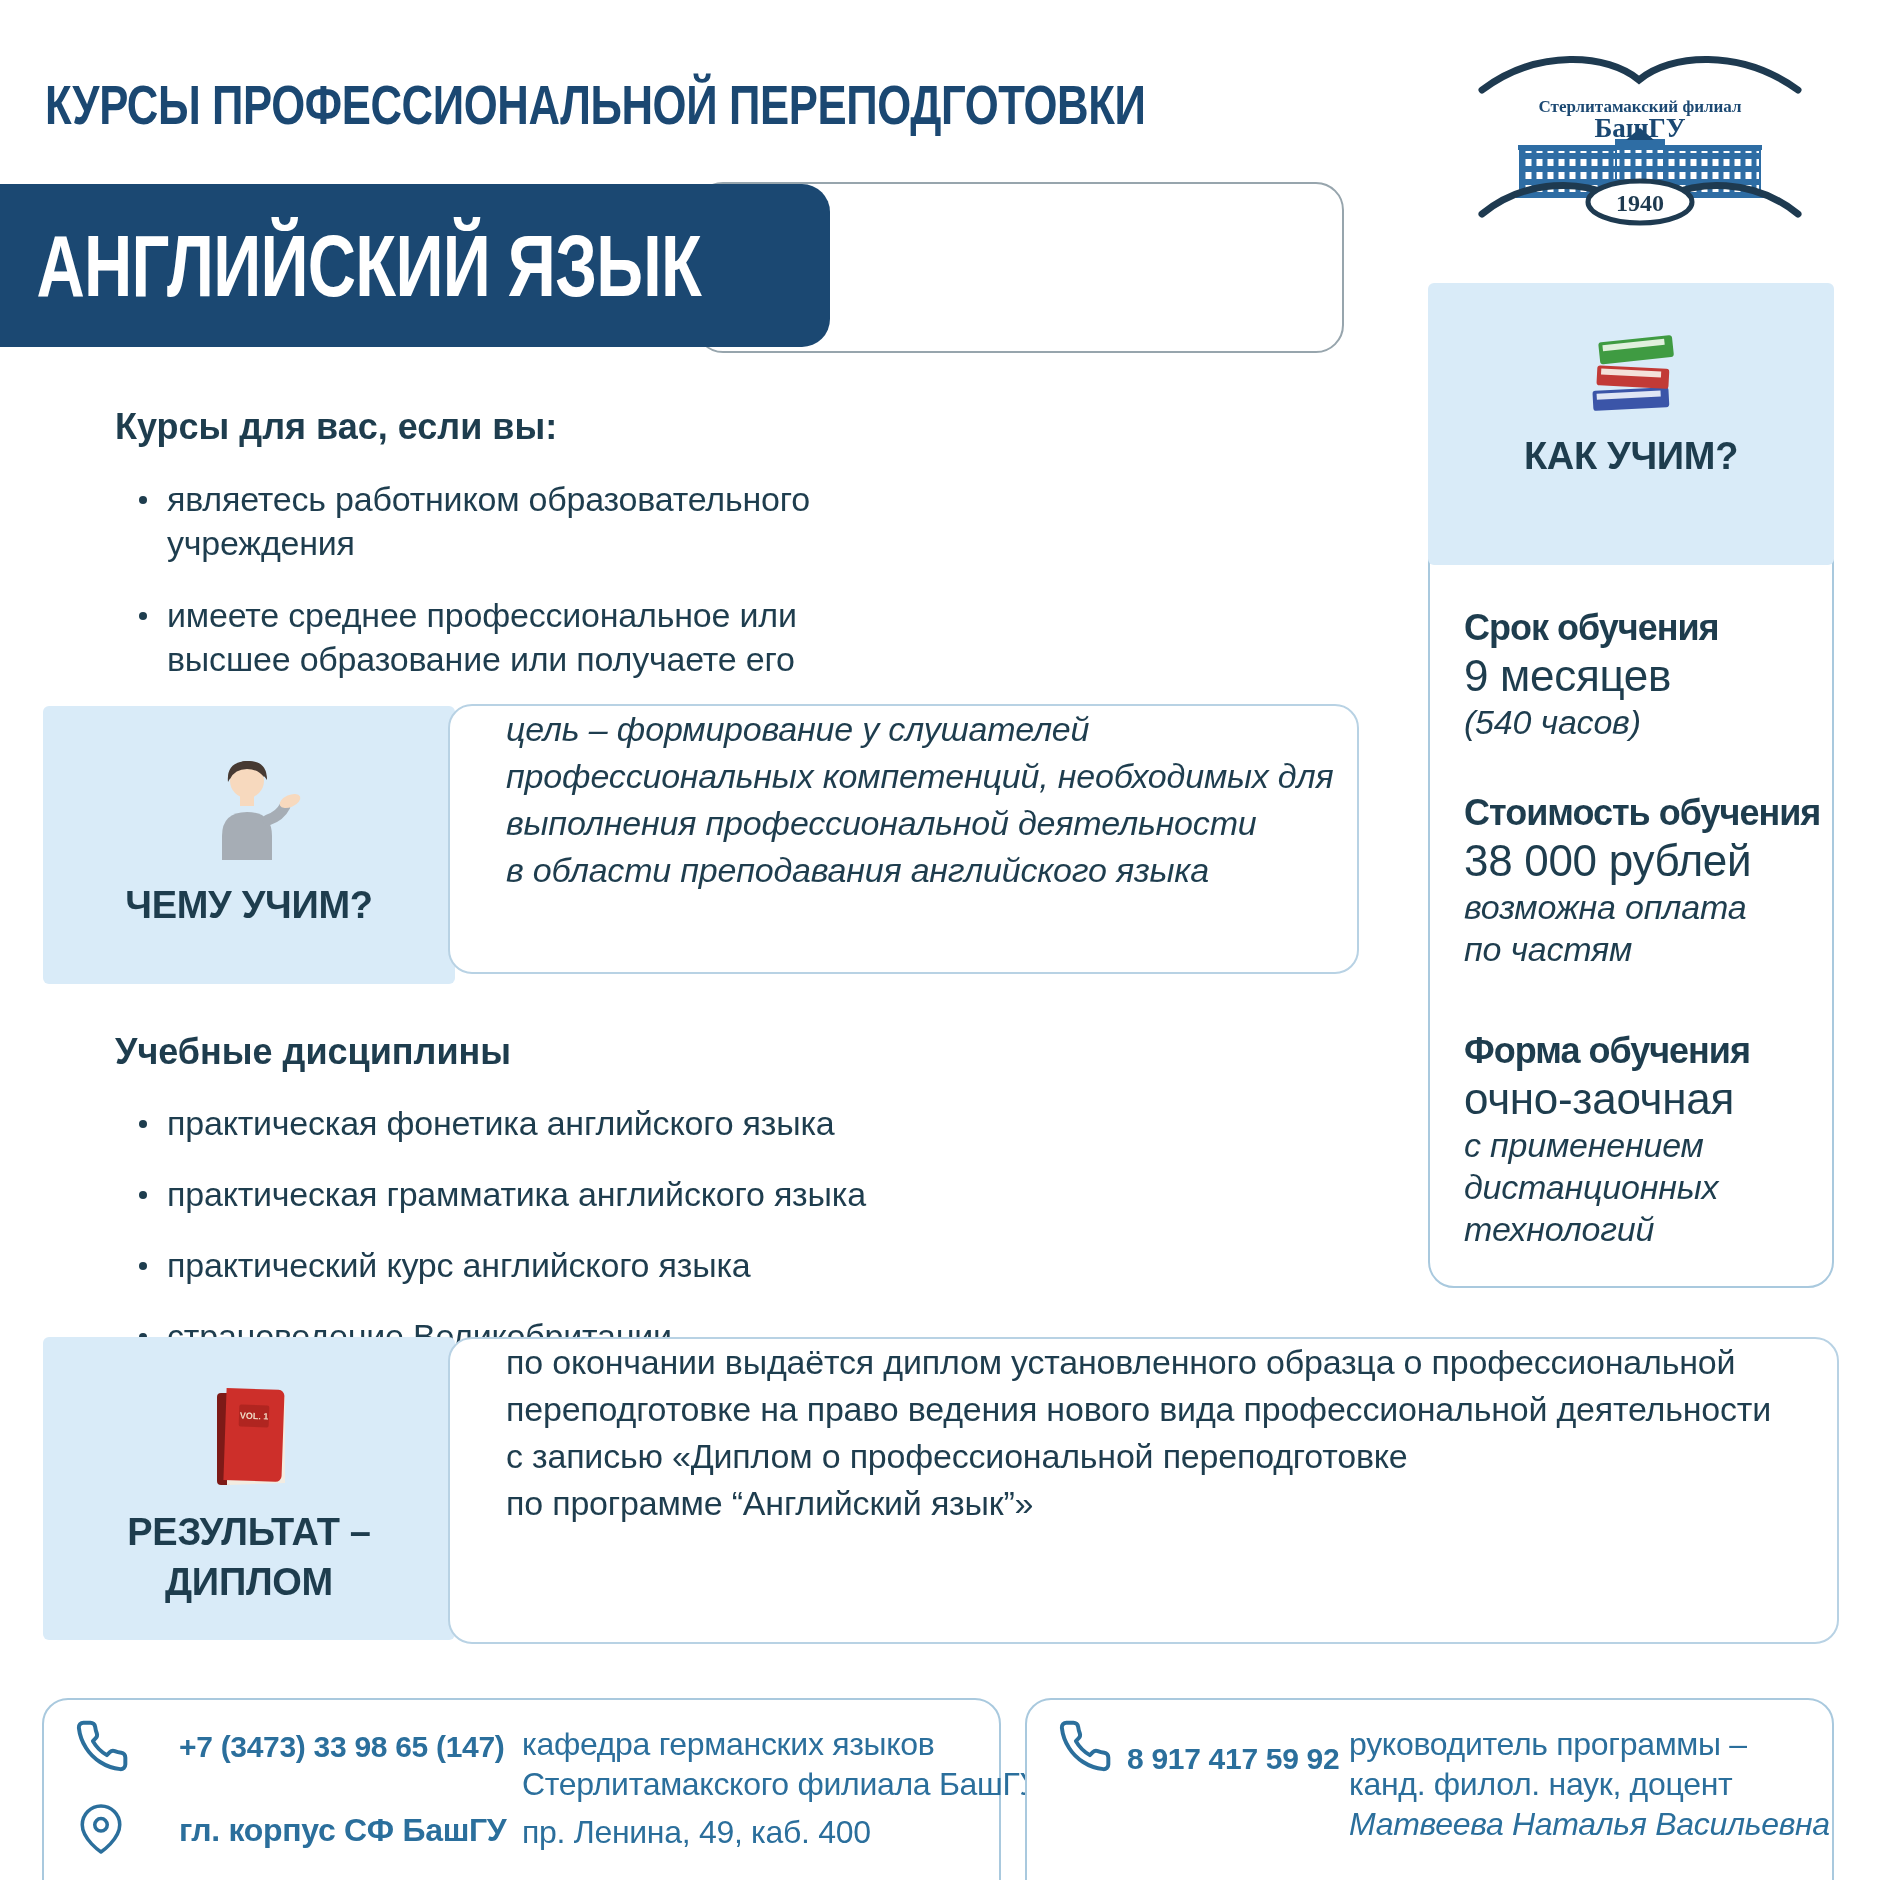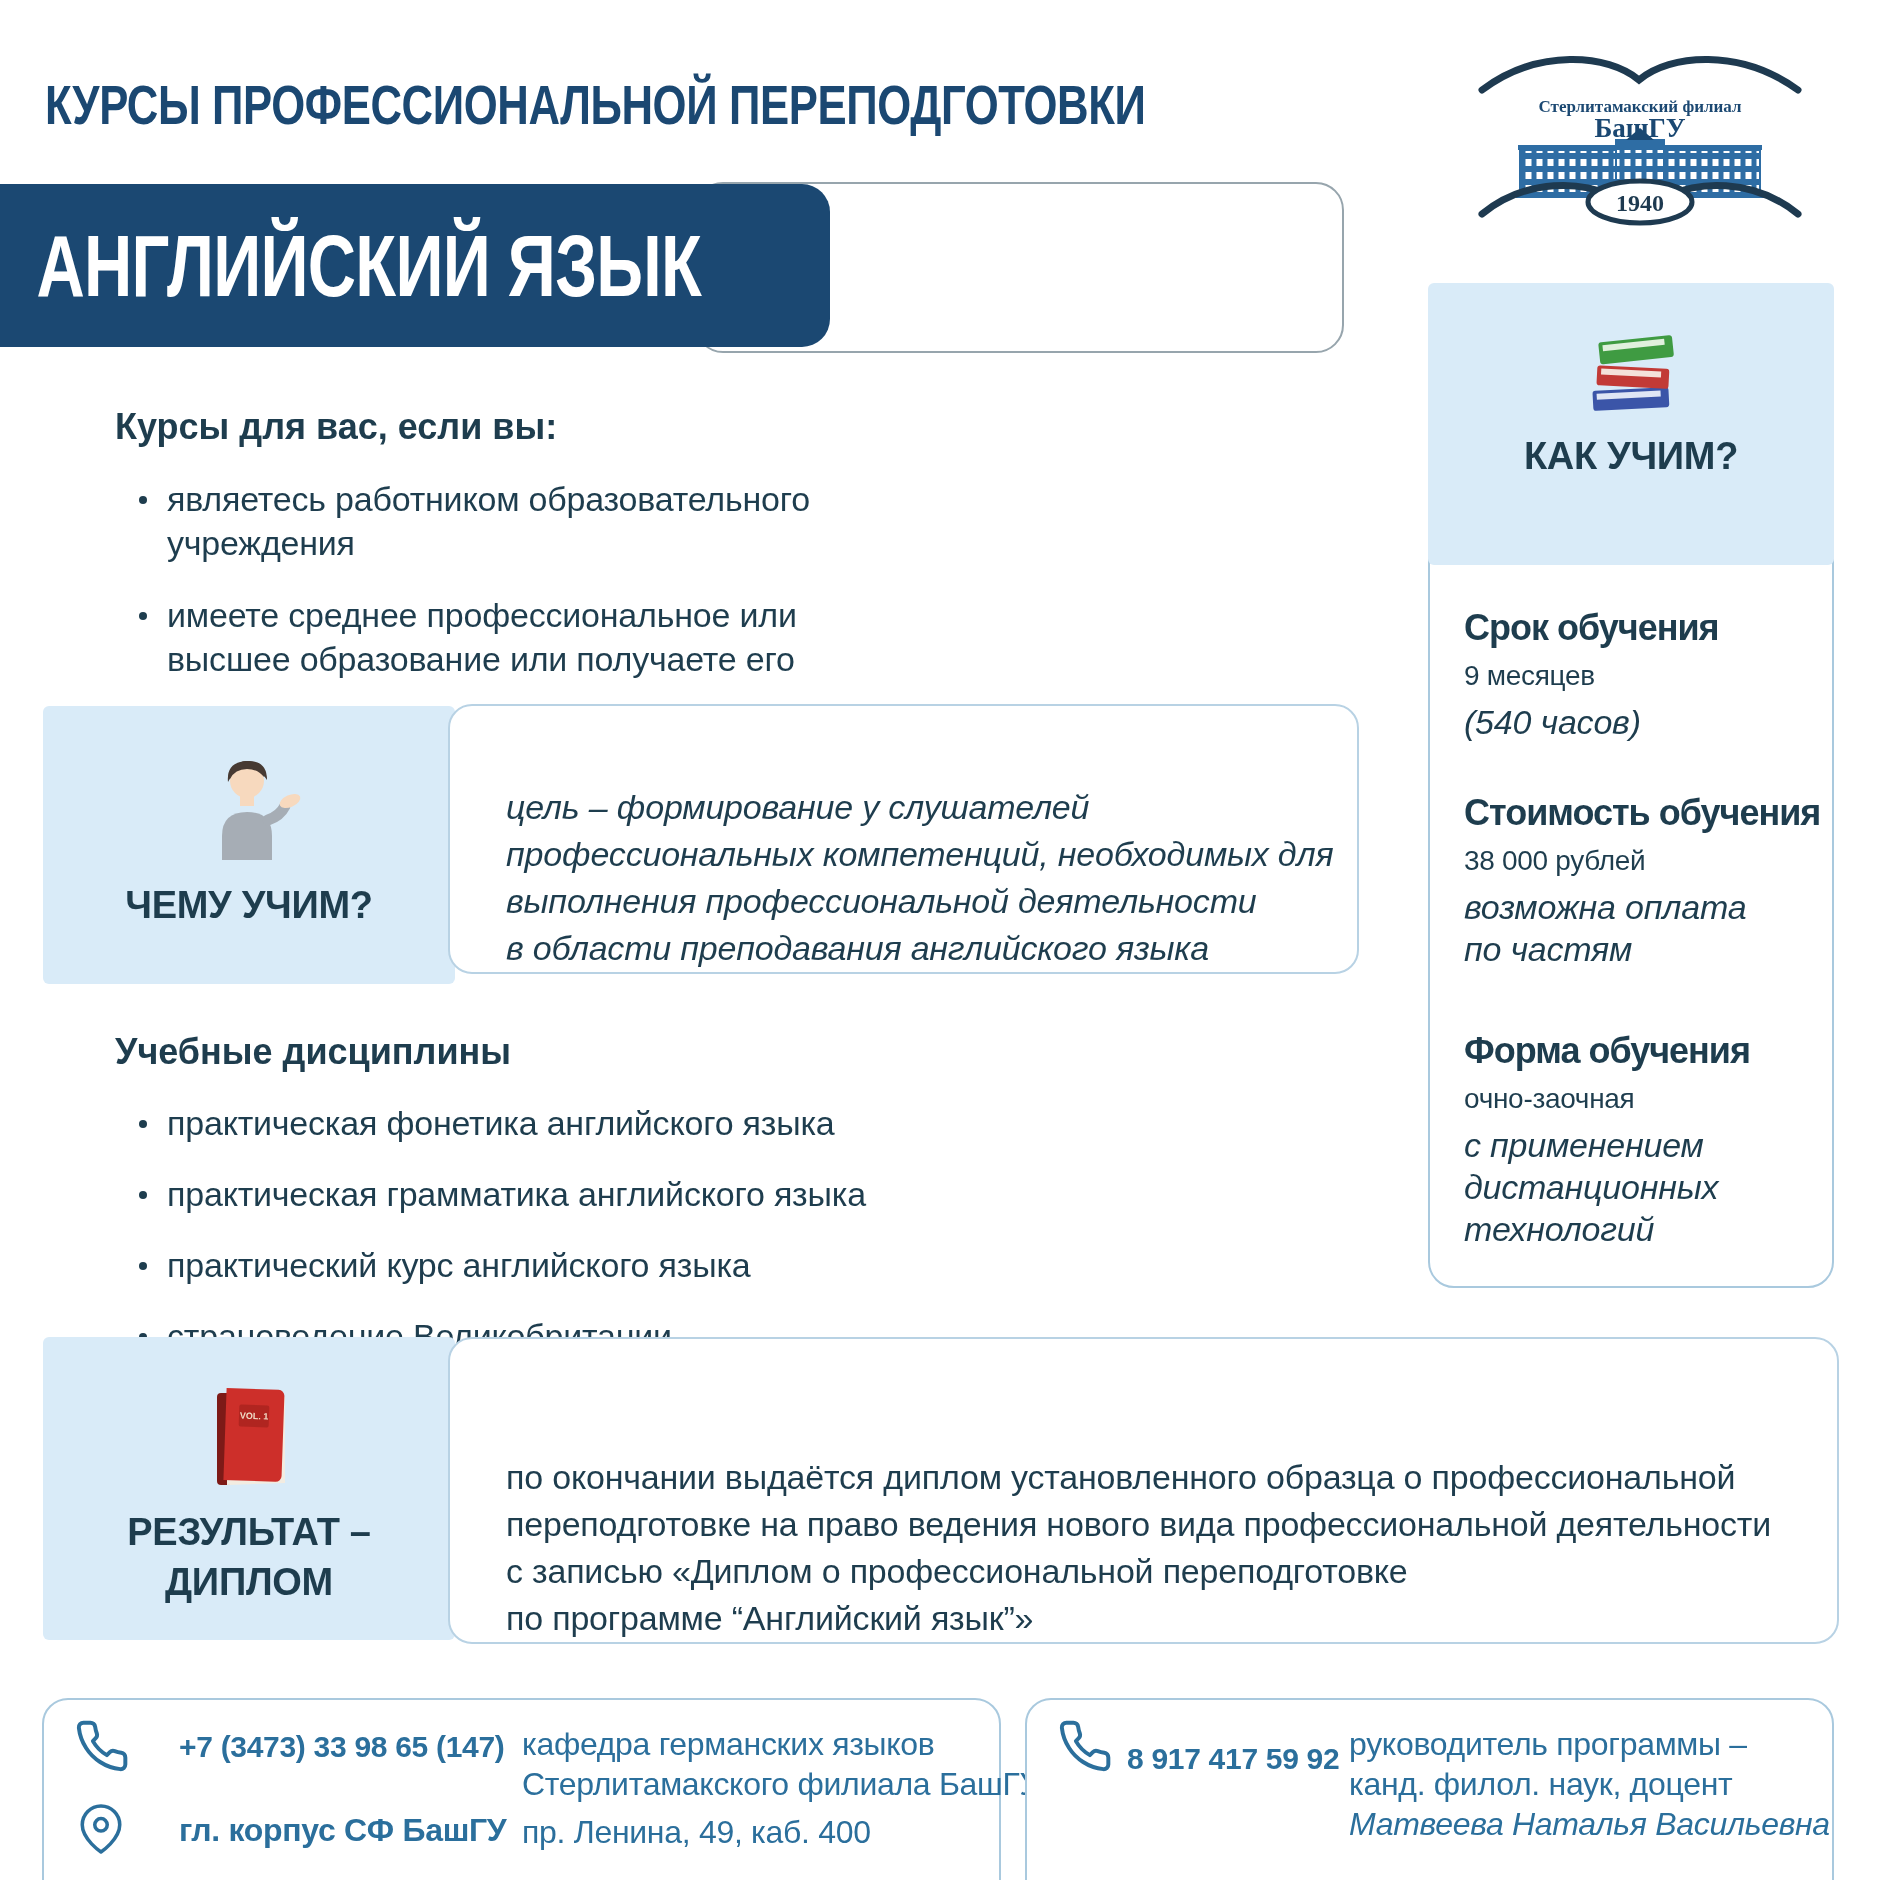--- a/index.html
+++ b/index.html
@@ -27,42 +27,42 @@
   .blist li::before{content:"";position:absolute;left:24px;top:19px;width:8px;height:8px;
                     border-radius:50%;background:#1e3d4e;}
   .line{white-space:nowrap;}
 
   
   .bluecard{position:absolute;background:#d9ebf8;border-radius:6px;display:flex;
             flex-direction:column;align-items:center;}
   .bluecard .card-label{font-size:38px;font-weight:bold;color:#1e3d4e;text-align:center;
                         line-height:50px;letter-spacing:-.3px;}
   .whitebox{position:absolute;background:#fff;border:2px solid #b8d2e4;border-radius:24px;}
-  .whitebox .wb-inner{padding:0 30px 0 56px;display:flex;flex-direction:column;justify-content:flex-end;height:100%;}
+  .whitebox .wb-inner{padding:0 30px 0 56px;display:flex;flex-direction:column;justify-content:flex-start;height:100%;}
   .wb-inner .line{font-size:34px;line-height:47px;letter-spacing:-.2px;}
   .italic{font-style:italic;}
 
   #card-teach{left:43px;top:706px;width:412px;height:278px;padding-top:36px;box-sizing:border-box;gap:18px;}
   #box-goal{left:448px;top:704px;width:907px;height:266px;}
   #card-result{left:43px;top:1337px;width:412px;height:303px;padding-top:46px;box-sizing:border-box;gap:14px;}
   #box-diploma{left:448px;top:1337px;width:1387px;height:303px;}
 
   
   .disciplines{position:absolute;left:115px;top:1030px;width:1000px;}
   .disciplines .blist{margin-top:6px;}
   .disciplines .blist li{line-height:43px;white-space:nowrap;}
   .disciplines .blist li::before{top:18px;}
 
   
   .sidebar{position:absolute;left:1428px;top:283px;width:406px;height:1005px;background:#fff;
            border:2px solid #a9c9de;border-radius:26px;box-sizing:border-box;}
   #card-how{left:1428px;top:283px;width:406px;height:282px;padding-top:40px;box-sizing:border-box;gap:16px;}
   .side-group{position:absolute;left:1464px;width:355px;}
   .side-h{font-size:36px;font-weight:bold;line-height:46px;letter-spacing:-1px;white-space:nowrap;}
-  .side-val{font-size:28px;line-height:50px;letter-spacing:-.3px;white-space:nowrap;}
+  .side-val{font-size:44px;line-height:50px;letter-spacing:-.3px;white-space:nowrap;}
   .side-note{font-size:34px;line-height:42px;font-style:italic;letter-spacing:-.2px;white-space:nowrap;}
   #sg-duration{top:605px;} #sg-cost{top:790px;} #sg-format{top:1028px;}
 
   
   .contact-box{position:absolute;background:#fff;border:2px solid #a9c9de;border-radius:26px;}
   #contact-left{left:42px;top:1698px;width:955px;height:215px;}
   #contact-right{left:1025px;top:1698px;width:805px;height:215px;}
   .c-icon{position:absolute;width:56px;height:56px;}
   .c-bold{position:absolute;font-size:30px;font-weight:bold;color:#2b6f9c;white-space:nowrap;letter-spacing:-.3px;}
   .c-text{position:absolute;font-size:32px;color:#2b6f9c;line-height:40px;letter-spacing:-.3px;}

